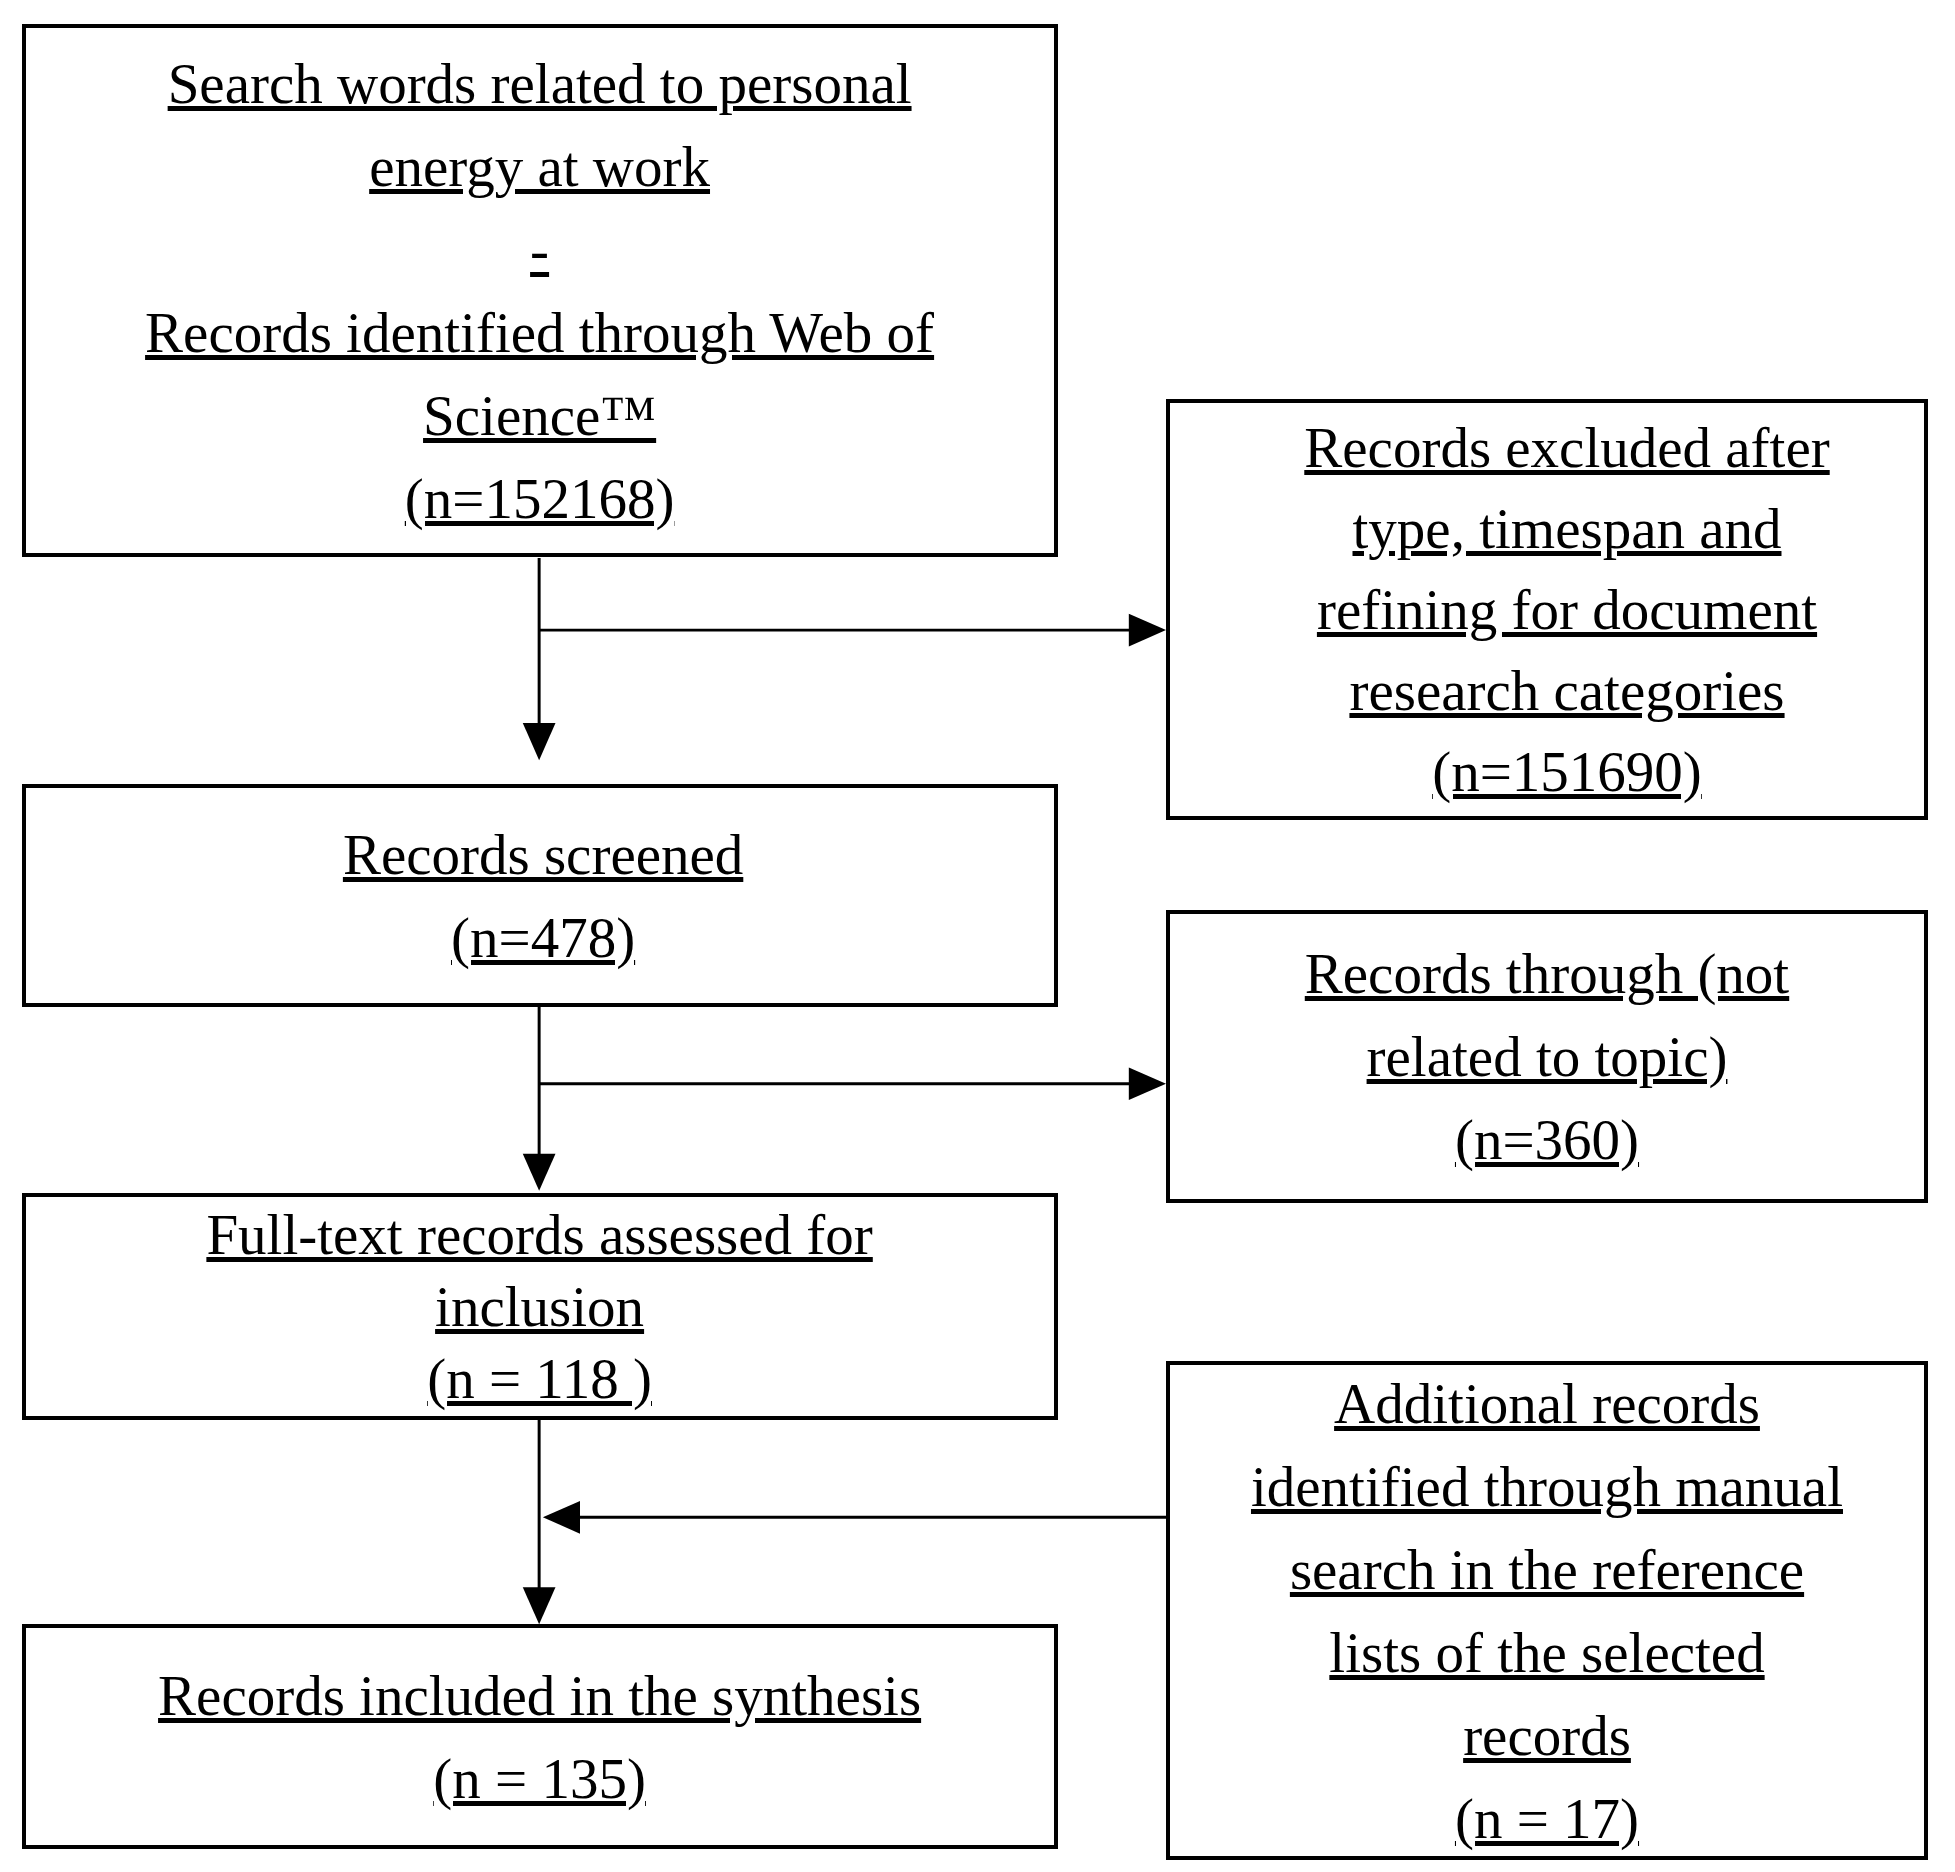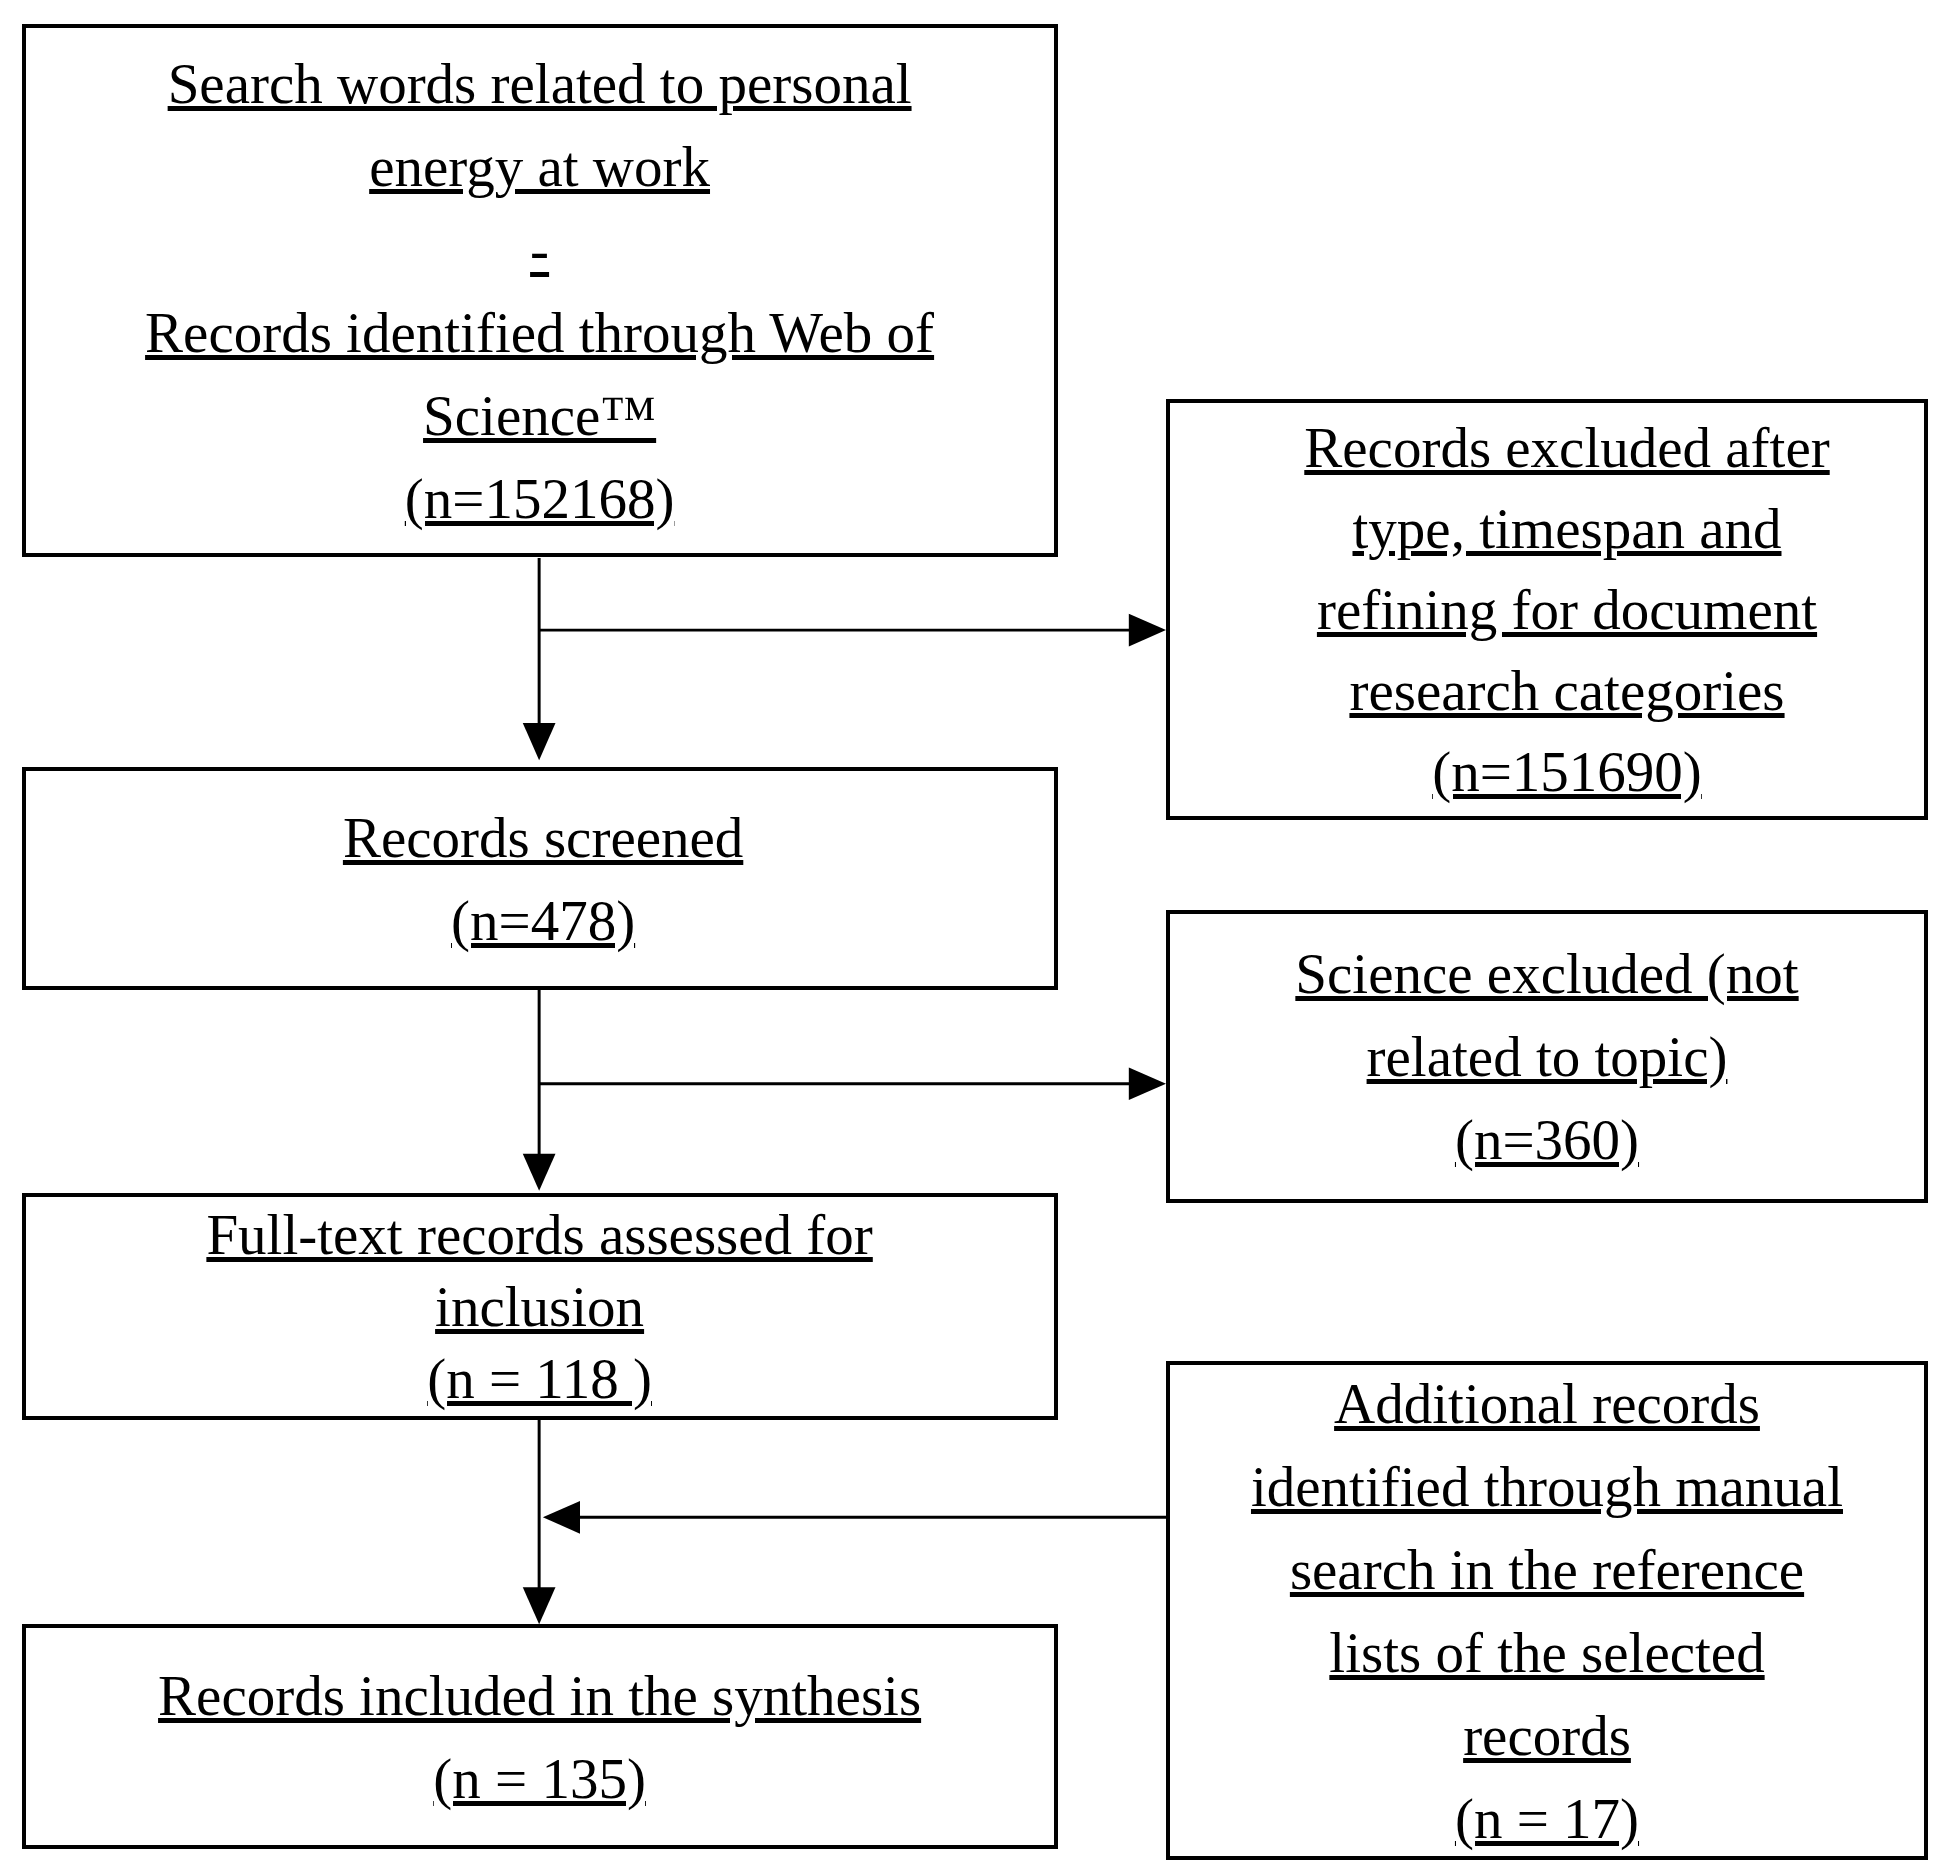--- a/index.html
+++ b/index.html
@@ -88,21 +88,21 @@
 
   <div class="box" style="left:21.6px; top:24px; width:1036px; height:533px;">
     <div class="ln">Search words related to personal</div>
     <div class="ln">energy at work</div>
     <div class="ln">-</div>
     <div class="ln">Records identified through Web of</div>
     <div class="ln">Science™</div>
     <div class="ln">(n=152168)</div>
   </div>
 
-  <div class="box" style="left:21.6px; top:767px; width:1036px; height:223px;padding-left:7px;">
+  <div class="box" style="left:21.6px; top:784px; width:1036px; height:223px;padding-left:7px;">
     <div class="ln">Records screened</div>
     <div class="ln">(n=478)</div>
   </div>
 
   <div class="box box--tight" style="left:21.6px; top:1193px; width:1036px; height:227px;">
     <div class="ln">Full-text records assessed for</div>
     <div class="ln">inclusion</div>
     <div class="ln">(n = 118 )</div>
   </div>
 
@@ -113,21 +113,21 @@
 
   <div class="box box--snug" style="left:1166px; top:399px; width:762px; height:421px;">
     <div class="ln">Records excluded after</div>
     <div class="ln">type, timespan and</div>
     <div class="ln">refining for document</div>
     <div class="ln">research categories</div>
     <div class="ln">(n=151690)</div>
   </div>
 
   <div class="box" style="left:1166px; top:910px; width:762px; height:293px;">
-    <div class="ln">Science excluded (not</div>
+    <div class="ln">Records through (not</div>
     <div class="ln">related to topic)</div>
     <div class="ln">(n=360)</div>
   </div>
 
   <div class="box" style="left:1166px; top:1361px; width:762px; height:499px;">
     <div class="ln">Additional records</div>
     <div class="ln">identified through manual</div>
     <div class="ln">search in the reference</div>
     <div class="ln">lists of the selected</div>
     <div class="ln">records</div>

